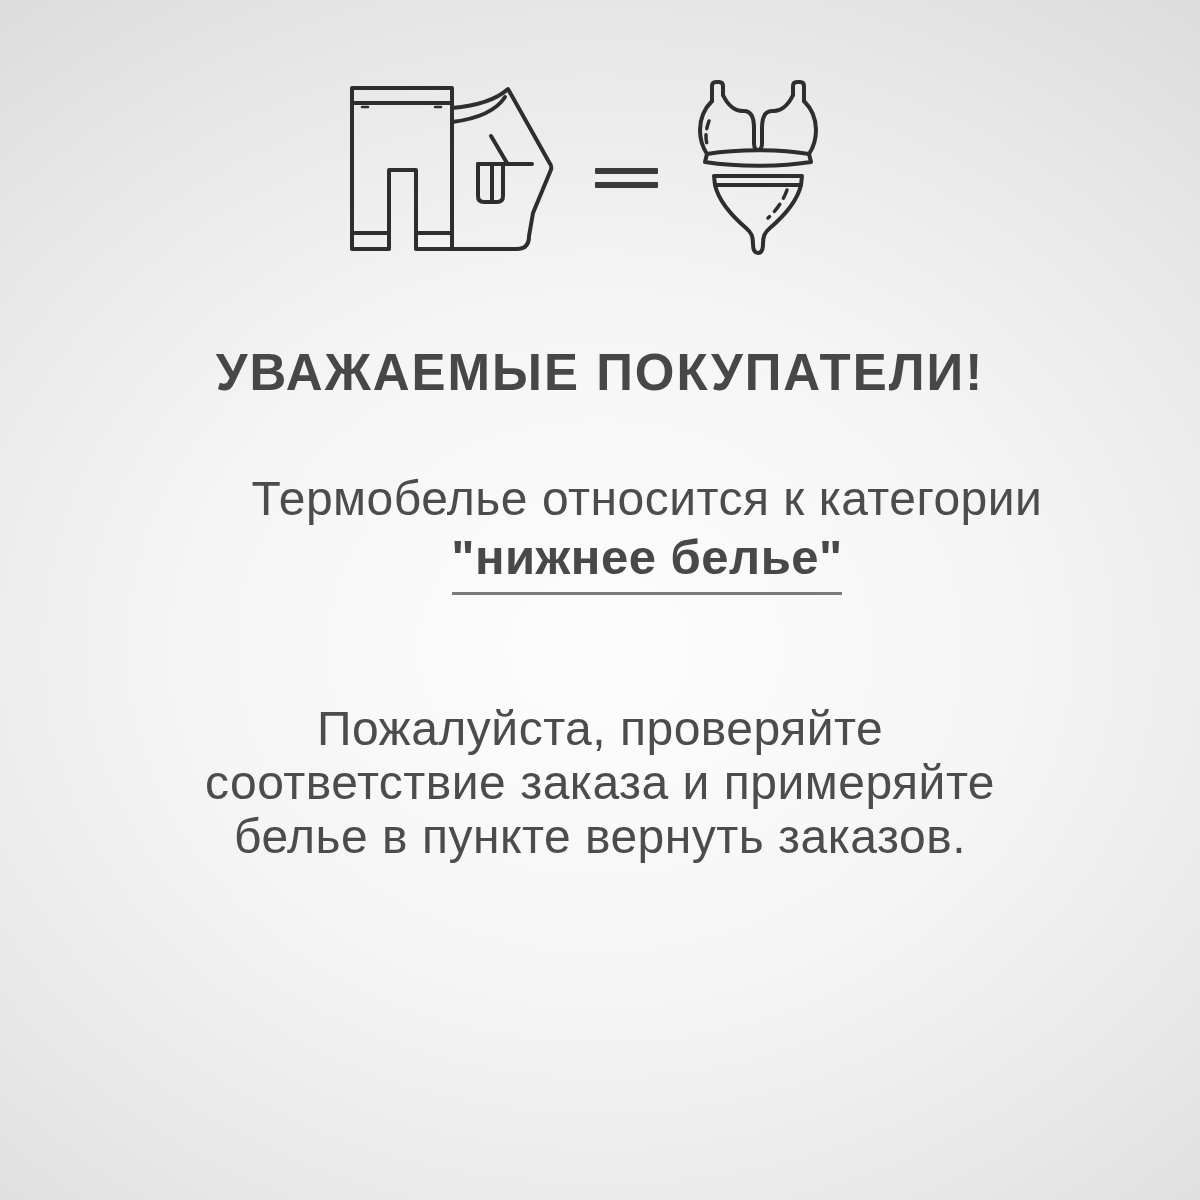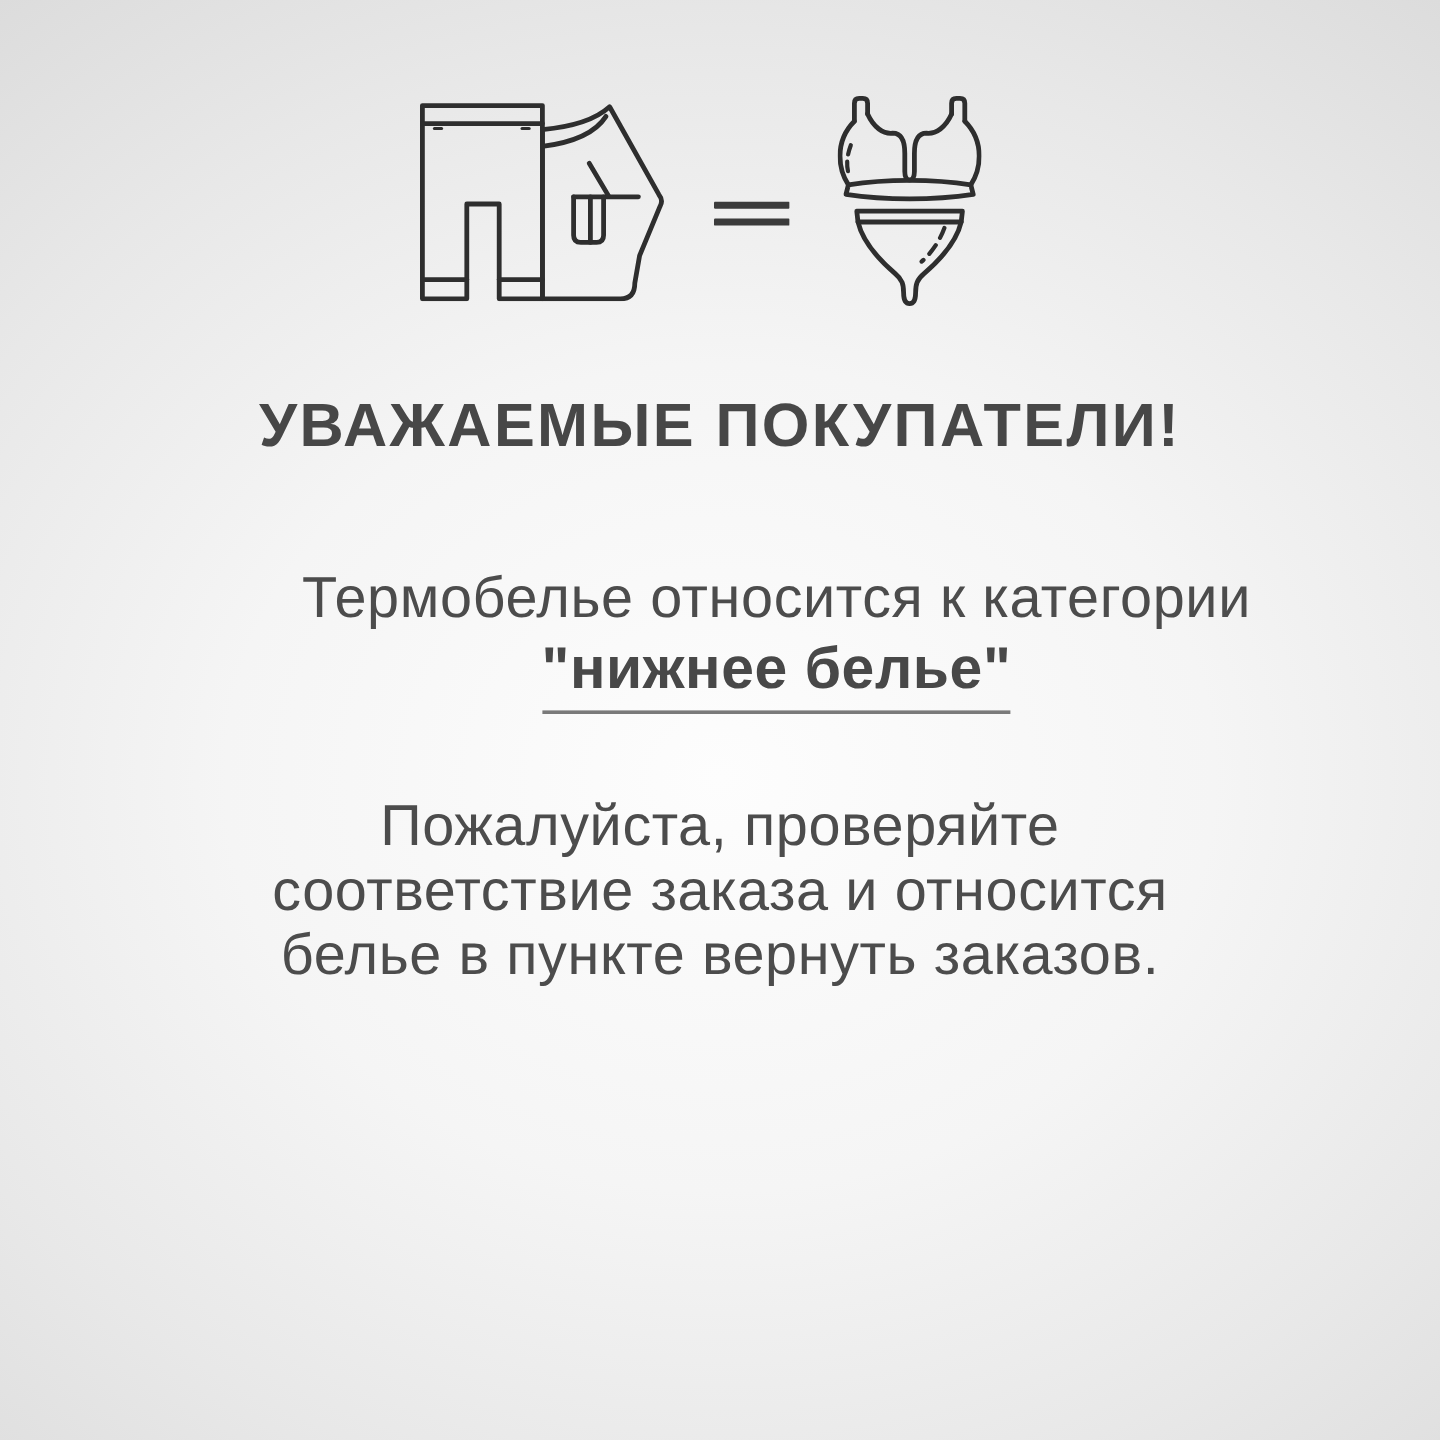--- a/index.html
+++ b/index.html
@@ -7,34 +7,34 @@
     position:relative;width:1200px;height:1200px;overflow:hidden;
     background:radial-gradient(ellipse 980px 820px at 50% 54%, #fdfdfd 0%, #f5f5f5 42%, #e8e8e8 74%, #dcdcdc 100%);
     font-family:"Liberation Sans", sans-serif;
     color:#4c4c4c;
   }
   .icon{position:absolute;}
   .icon-thermal{left:350px;top:84px;}
   .icon-equals{left:595px;top:168px;}
   .icon-lingerie{left:698px;top:80px;}
   .heading{
-    position:absolute;top:324px;left:0;width:100%;
+    position:absolute;top:342px;left:0;width:100%;
     text-align:center;font-size:51px;line-height:62px;font-weight:700;
     letter-spacing:2px;color:#474747;margin:0;
   }
   .category{position:absolute;top:470px;left:0;width:100%;text-align:center;padding-left:47px;}
   .category-intro{font-size:48px;line-height:58px;letter-spacing:0.5px;}
   .category-term{font-size:49px;line-height:58px;font-weight:700;letter-spacing:0.5px;color:#484848;}
   .underline{width:390px;height:3px;background:#7a7a7a;margin:6px auto 0;}
   .para{
     position:absolute;left:0;width:100%;margin:0;text-align:center;
     font-size:48px;line-height:54px;letter-spacing:0.5px;color:#4c4c4c;
   }
   .para span{display:block;}
-  .para-check{top:662px;}
+  .para-check{top:702px;}
   .para-noreturn{top:947px;}
 </style>
 </head>
 <body>
 
 <div class="canvas">
 
   <svg class="icon icon-thermal" width="206" height="167" viewBox="0 0 206 167" fill="none" stroke="#2e2e2e" stroke-width="4" stroke-linejoin="round" stroke-linecap="round">
     <path d="M2,4 L102,4 L102,165 L66,165 L66,86 L39,86 L39,165 L2,165 Z"></path>
     <path d="M2,19 L102,19"></path>
@@ -71,20 +71,20 @@
   <h1 class="heading">УВАЖАЕМЫЕ ПОКУПАТЕЛИ!</h1>
 
   <div class="category">
     <div class="category-intro">Термобелье относится к категории</div>
     <div class="category-term">"нижнее белье"</div>
     <div class="underline"></div>
   </div>
 
   <p class="para para-check">
     <span>Пожалуйста, проверяйте</span>
-    <span>соответствие заказа и относится</span>
+    <span>соответствие заказа и примеряйте</span>
     <span>белье в пункте вернуть заказов.</span>
   </p>
 
   <p class="para para-noreturn">
   </p>
 
 </div>
 
 </body></html>

